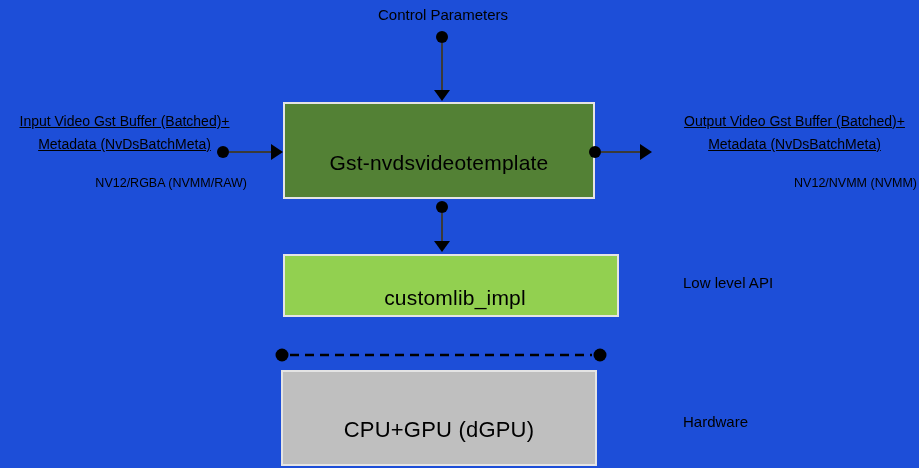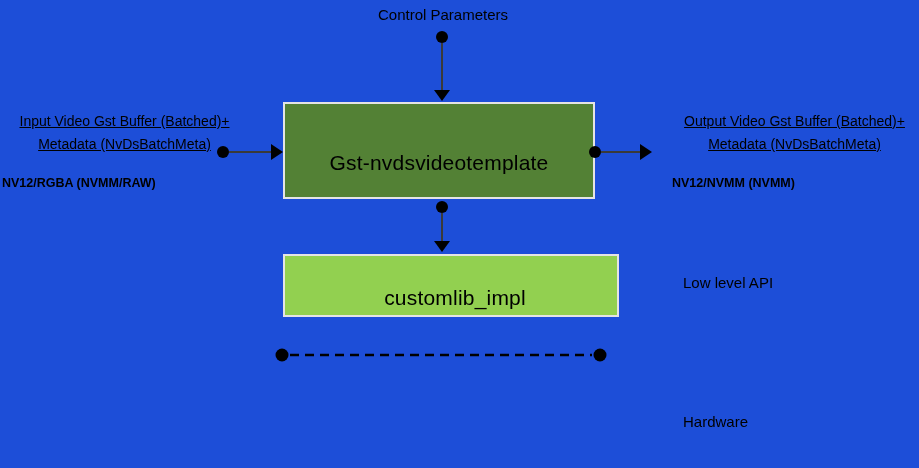--- a/index.html
+++ b/index.html
@@ -36,23 +36,22 @@
     text-align: center;
     font-size: 14px;
     line-height: 23px;
     text-decoration: underline;
   }
   #input-block  { left: 2px;   top: 110px; }
   #output-block { left: 672px; top: 110px; }
   .format-label {
     position: absolute;
     width: 245px;
-    text-align: left;
+    text-align: right;
     font-size: 12.5px;
-    font-weight: bold;
   }
   #input-format  { left: 2px;   top: 176px; }
   #output-format { left: 672px; top: 176px; }
 
   
   .plain-label { position: absolute; font-size: 15px; white-space: nowrap; }
   #control-params-label { left: 343px; top: 6px; width: 200px; text-align: center; }
   #low-level-api-label  { left: 683px; top: 274px; }
   #hardware-label       { left: 683px; top: 413px; }
 
@@ -84,20 +83,23 @@
   <div id="output-format" class="format-label">NV12/NVMM (NVMM)</div>
 
   <div id="plugin-box" class="dbox" style="background-color: rgb(83, 129, 53);">
     <span class="dbox-label">Gst-nvdsvideotemplate</span>
   </div>
 
   <div id="customlib-box" class="dbox" style="background-color: rgb(146, 208, 80);">
     <span class="dbox-label">customlib_impl</span>
   </div>
 
+  <div id="hardware-box" class="dbox" style="background-color: rgb(191, 191, 191);">
+    <span class="dbox-label">CPU+GPU (dGPU)</span>
+  </div>
 
   <div id="low-level-api-label" class="plain-label">Low level API</div>
   <div id="hardware-label" class="plain-label">Hardware</div>
 
   <svg id="connector-layer" viewBox="0 0 919 468" xmlns="http://www.w3.org/2000/svg">
 
     <g>
       <circle cx="442" cy="37" r="6" fill="#000"></circle>
       <line x1="442" y1="43" x2="442" y2="91" stroke="#3a3a3a" stroke-width="2"></line>
       <polygon points="434,90 450,90 442,101" fill="#000"></polygon>

